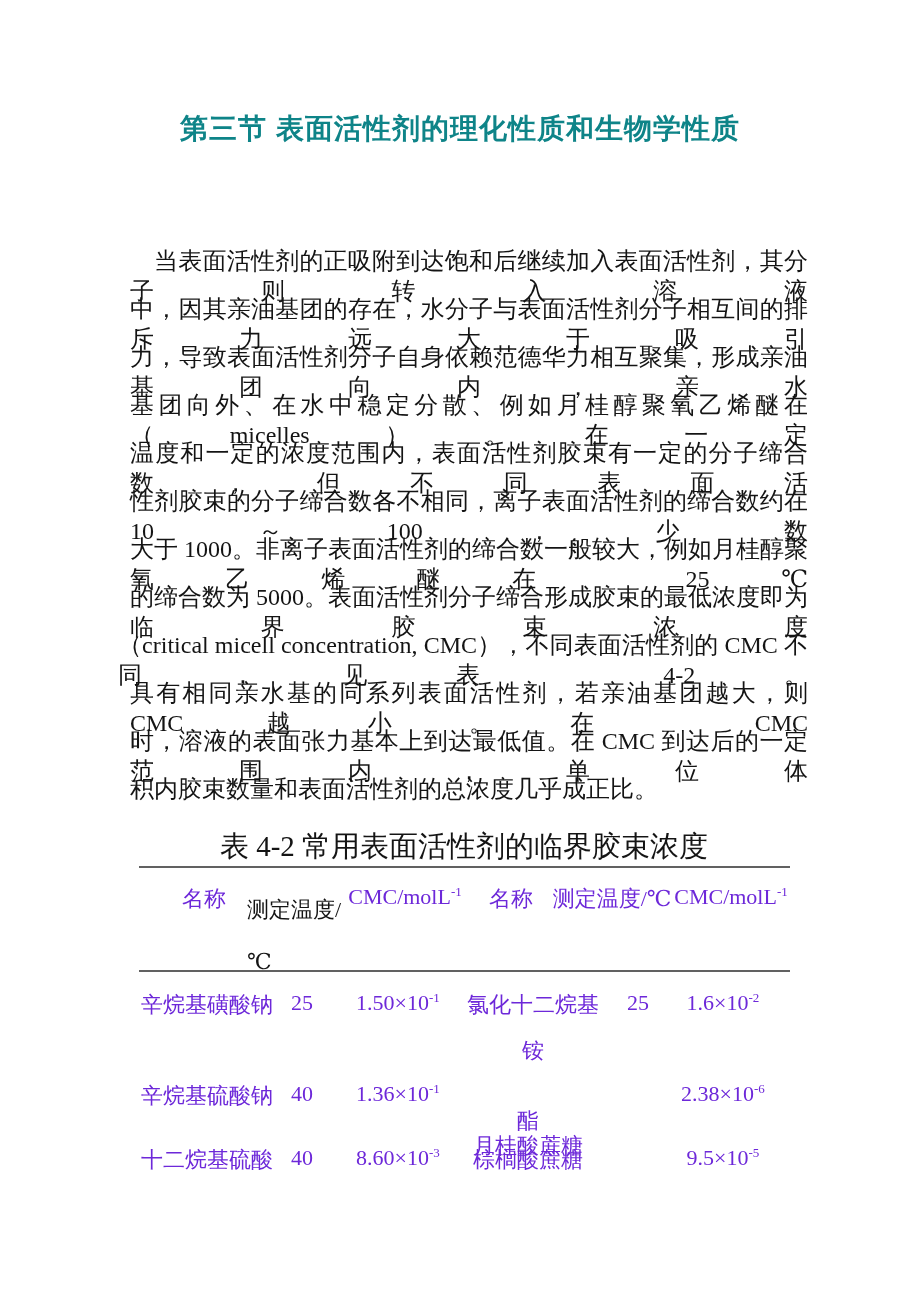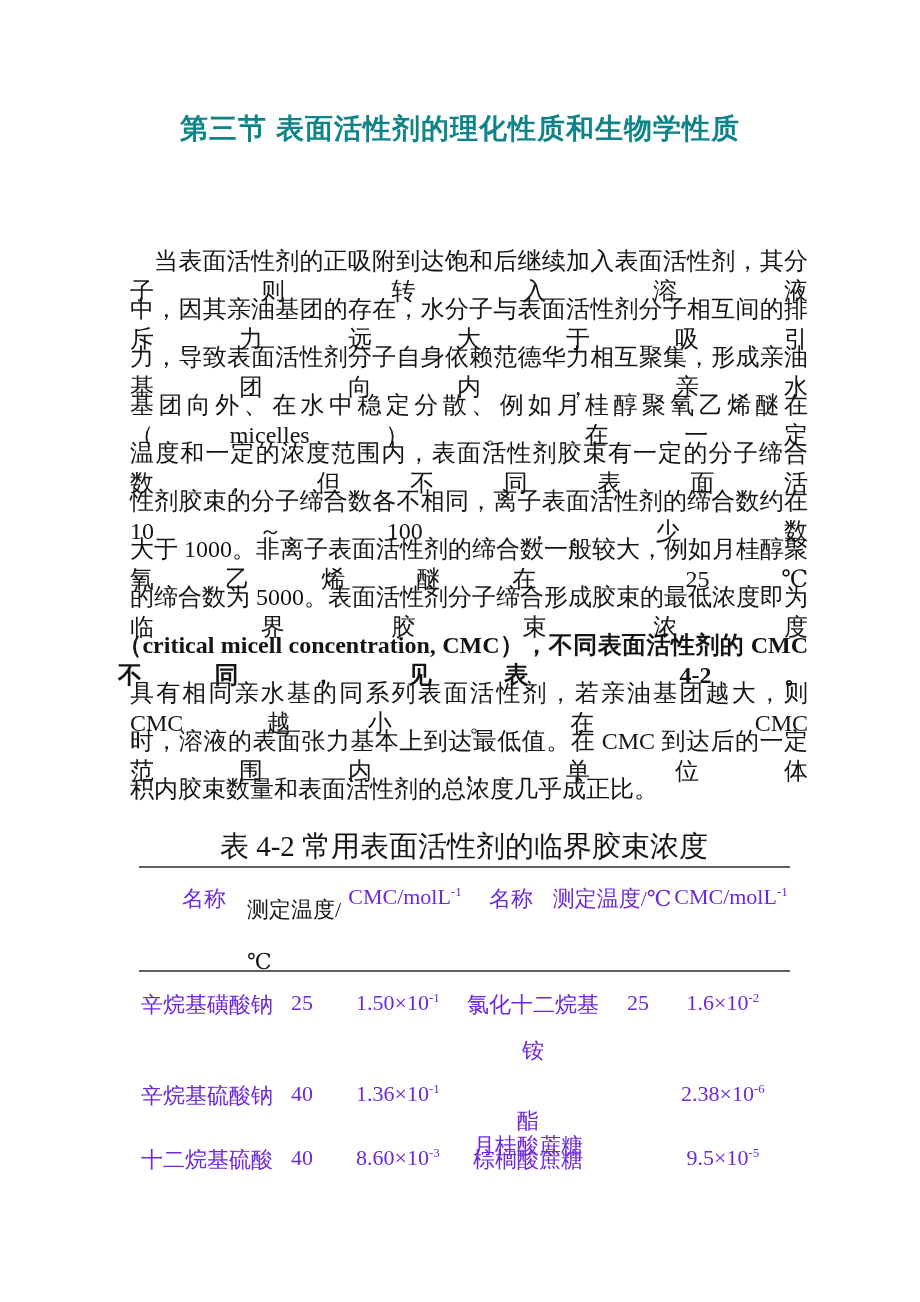--- a/index.html
+++ b/index.html
@@ -46,21 +46,21 @@
     color:#141414;
     text-align:justify;
     text-align-last:justify;
     white-space:nowrap0;
   }
   .body-line.last{
     text-align:left;
     text-align-last:left;
   }
   .body-line.indent{ text-indent:24px; }
-  .body-line.hang{ margin-left:-12px; width:690px;font-weight:bold; }
+  .body-line.hang{ margin-left:-12px; width:690px; }
   .table-caption{
     position:absolute;
     top:827px;
     left:464px;
     transform:translateX(-50%);
     font-size:29px;
     white-space:nowrap;
     color:#141414;
   }
   .rule{

